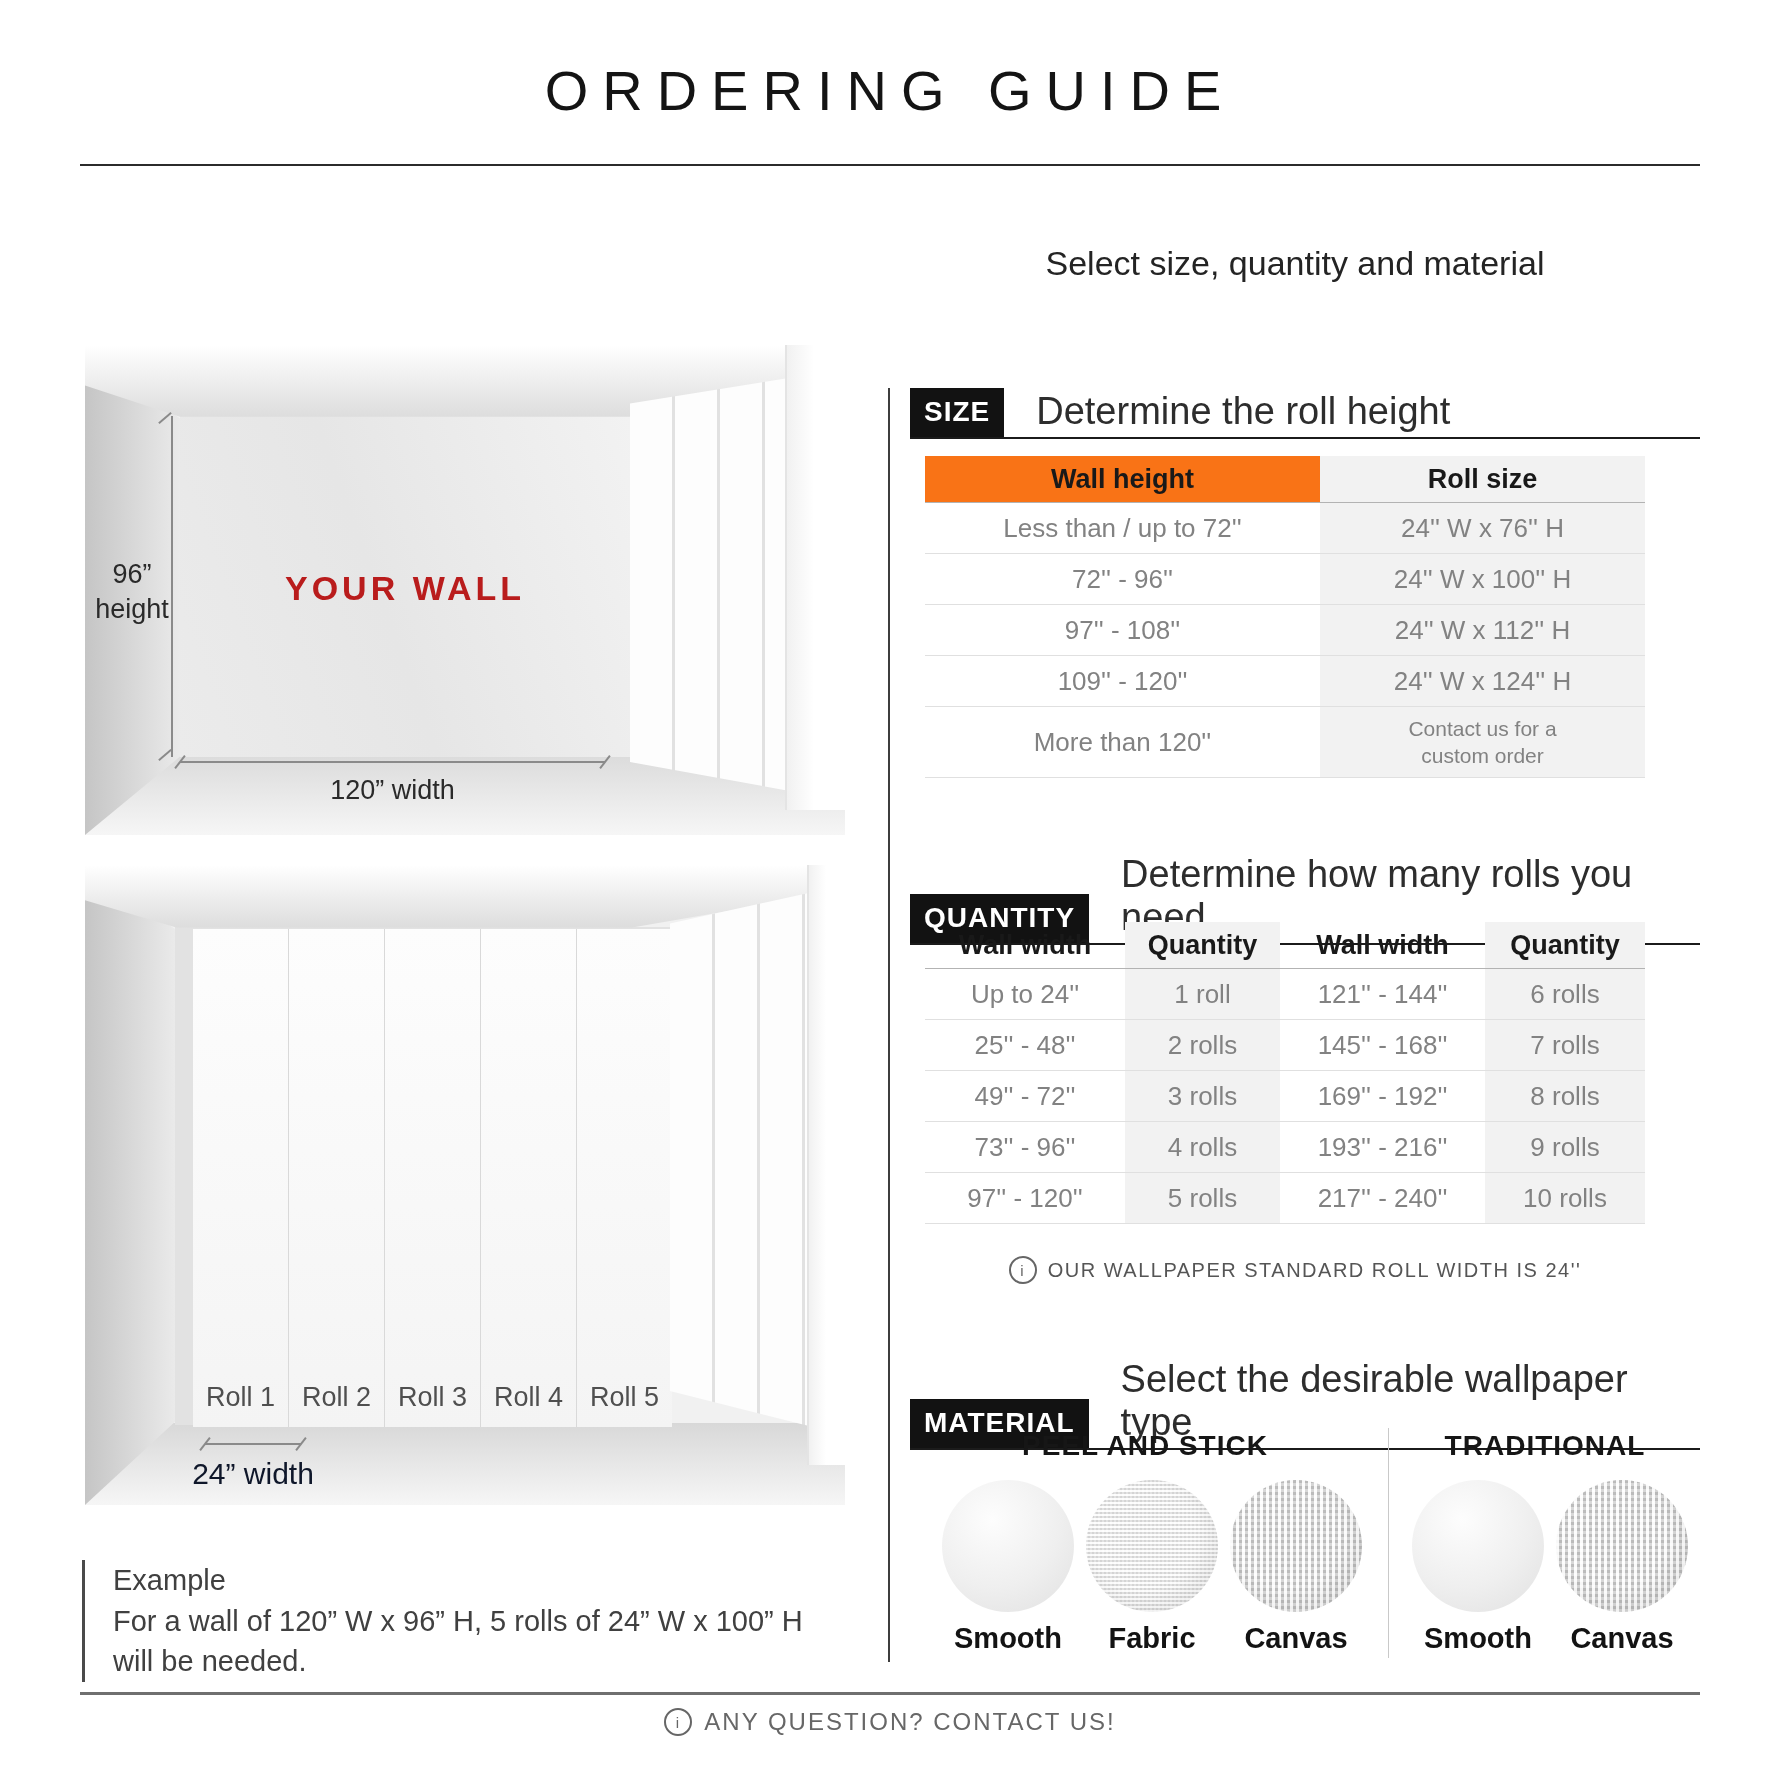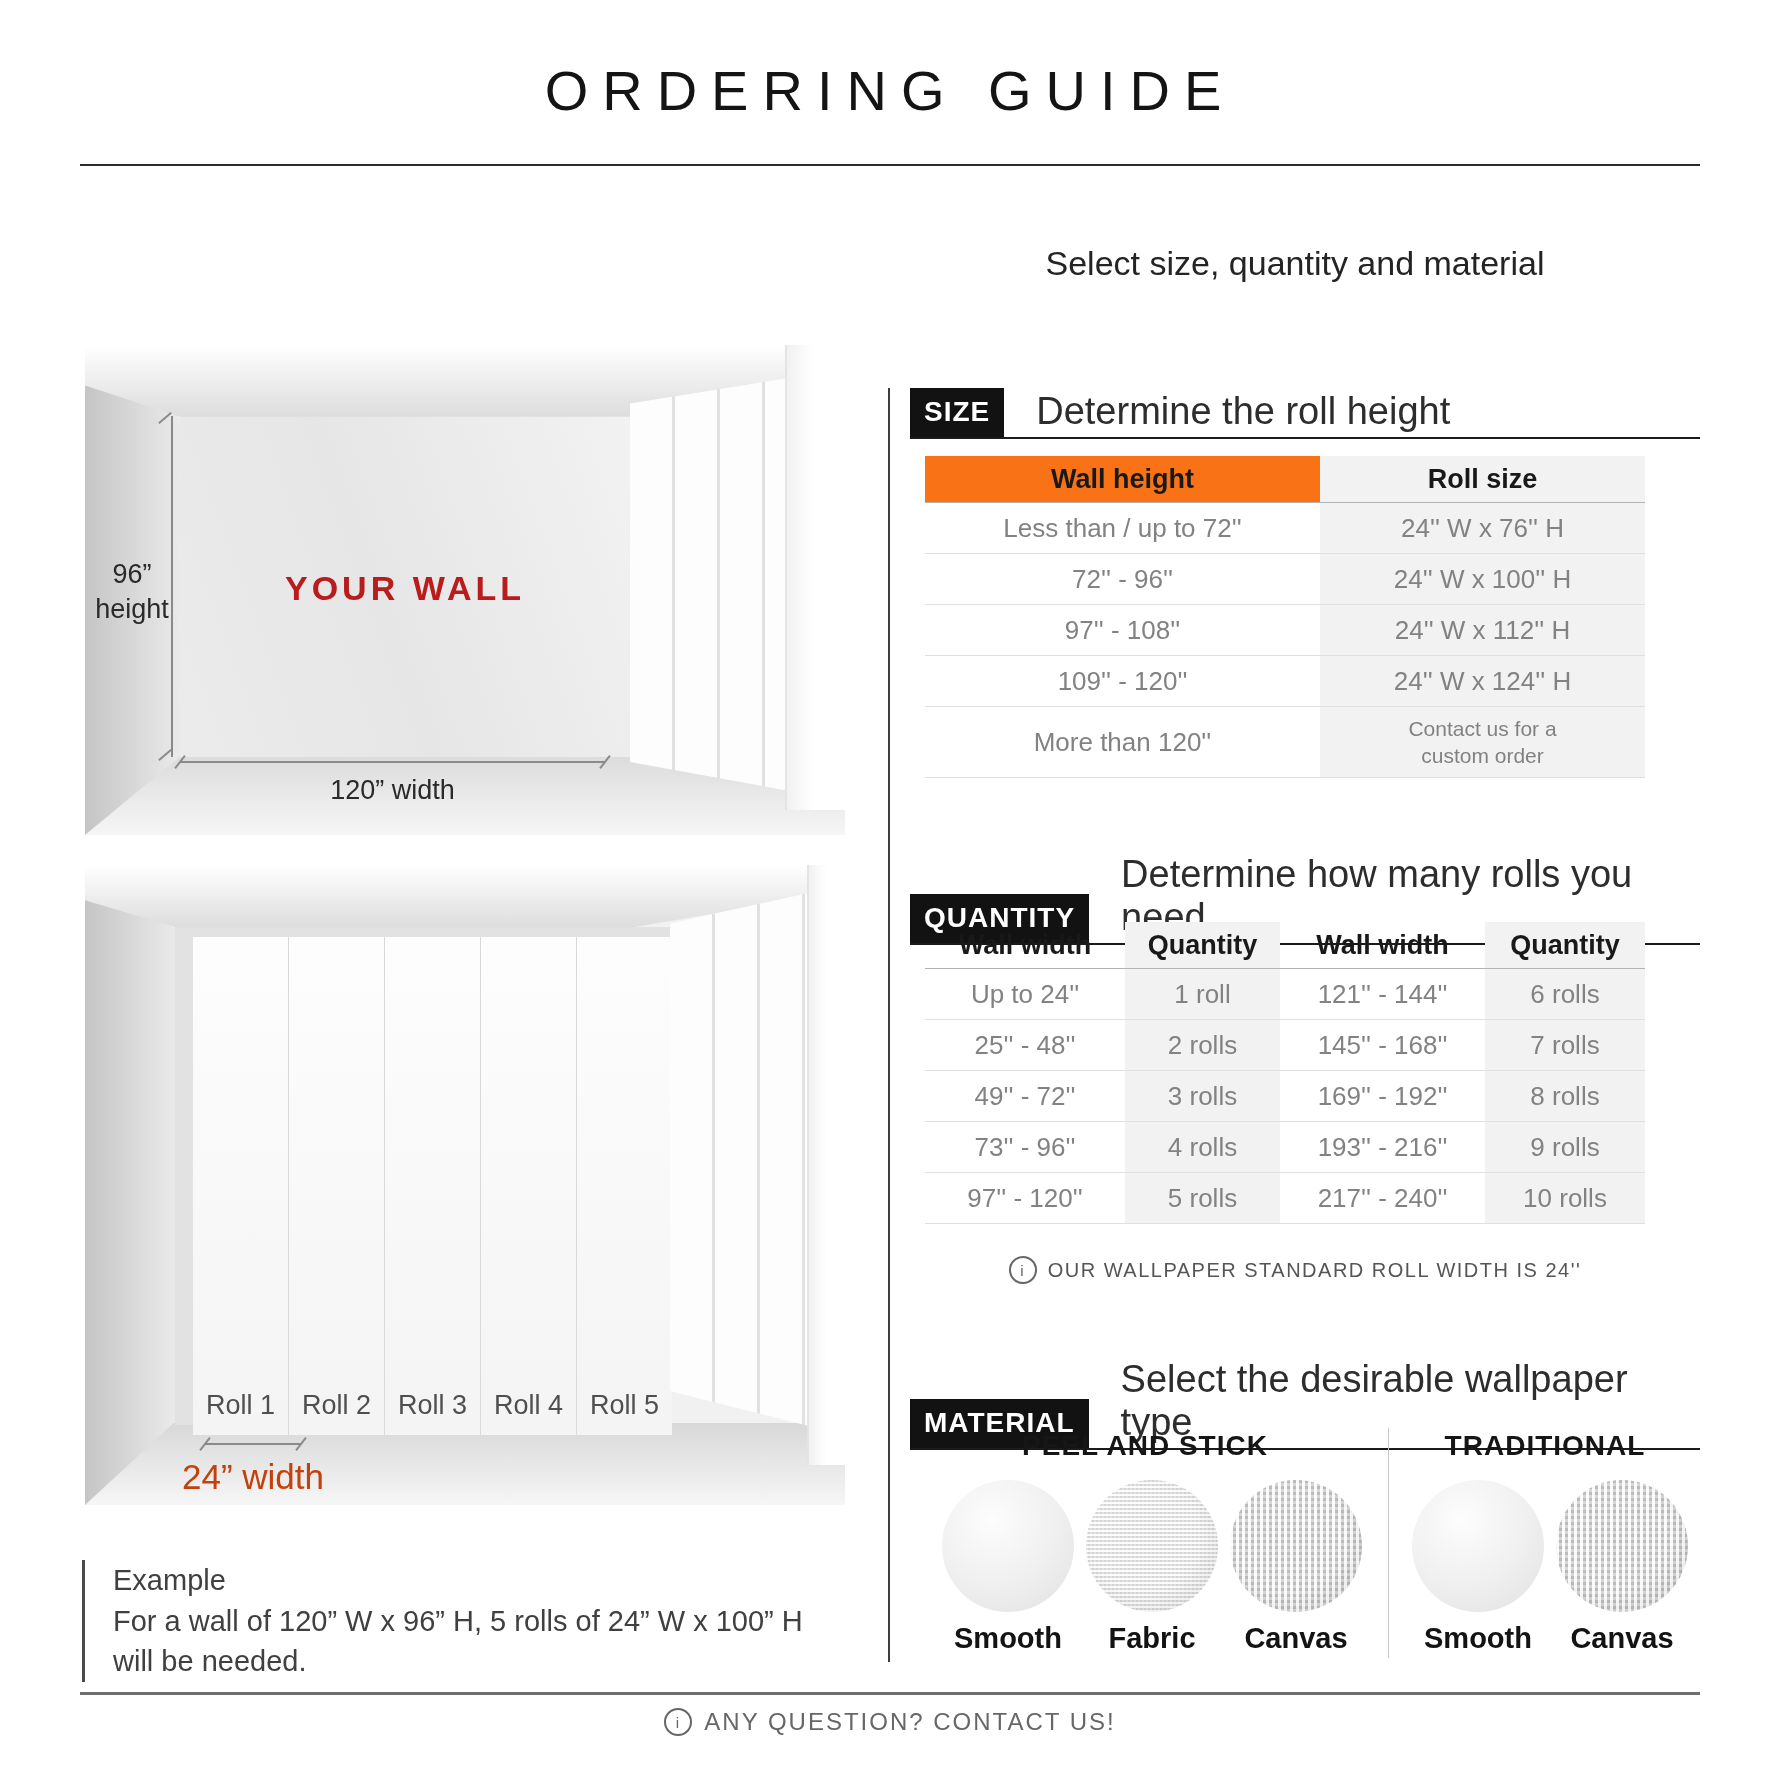--- a/index.html
+++ b/index.html
@@ -49,23 +49,23 @@
   #room2 .hdim{left:120px;top:578px;width:96px;}
   .tick{position:absolute;width:2px;height:16px;background:#8a8a8a;}
   .vdim .tick{left:-7px;transform:rotate(50deg);}
   .vdim .t1{top:-6px;} .vdim .t2{bottom:-6px;}
   .hdim .tick{top:-7px;transform:rotate(38deg);}
   .hdim .t1{left:-1px;} .hdim .t2{right:-1px;}
 
   .h-label{position:absolute;left:10px;top:212px;width:74px;text-align:center;
     font-size:27px;line-height:1.3;color:#2a2a2a;}
   .w-label1{position:absolute;left:95px;top:430px;width:425px;text-align:center;font-size:27px;color:#2a2a2a;}
-  .w-label2{position:absolute;left:62px;top:592px;width:212px;text-align:center;font-size:35px;color:#c2410c;}
-
-  .panels{position:absolute;left:108px;top:72px;width:479px;height:498px;display:flex;}
+  .w-label2{position:absolute;left:62px;top:592px;width:212px;text-align:center;font-size:30px;color:#0f172a;}
+
+  .panels{position:absolute;left:108px;top:64px;width:479px;height:498px;display:flex;}
   .panel{flex:1;background:linear-gradient(180deg,#fdfdfd,#f4f4f4);display:flex;
     align-items:flex-end;justify-content:center;padding-bottom:14px;font-size:27px;color:#4f4f4f;}
   .panel + .panel{border-left:1px solid #d9d9d9;}
 
   
   .example{position:absolute;left:82px;top:1560px;width:690px;border-left:3px solid #4a4a4a;
     padding-left:28px;font-size:29px;line-height:1.4;color:#404040;}
 
   
   .v-divider{position:absolute;left:888px;top:388px;width:2px;height:1274px;background:#3d3d3d;}

